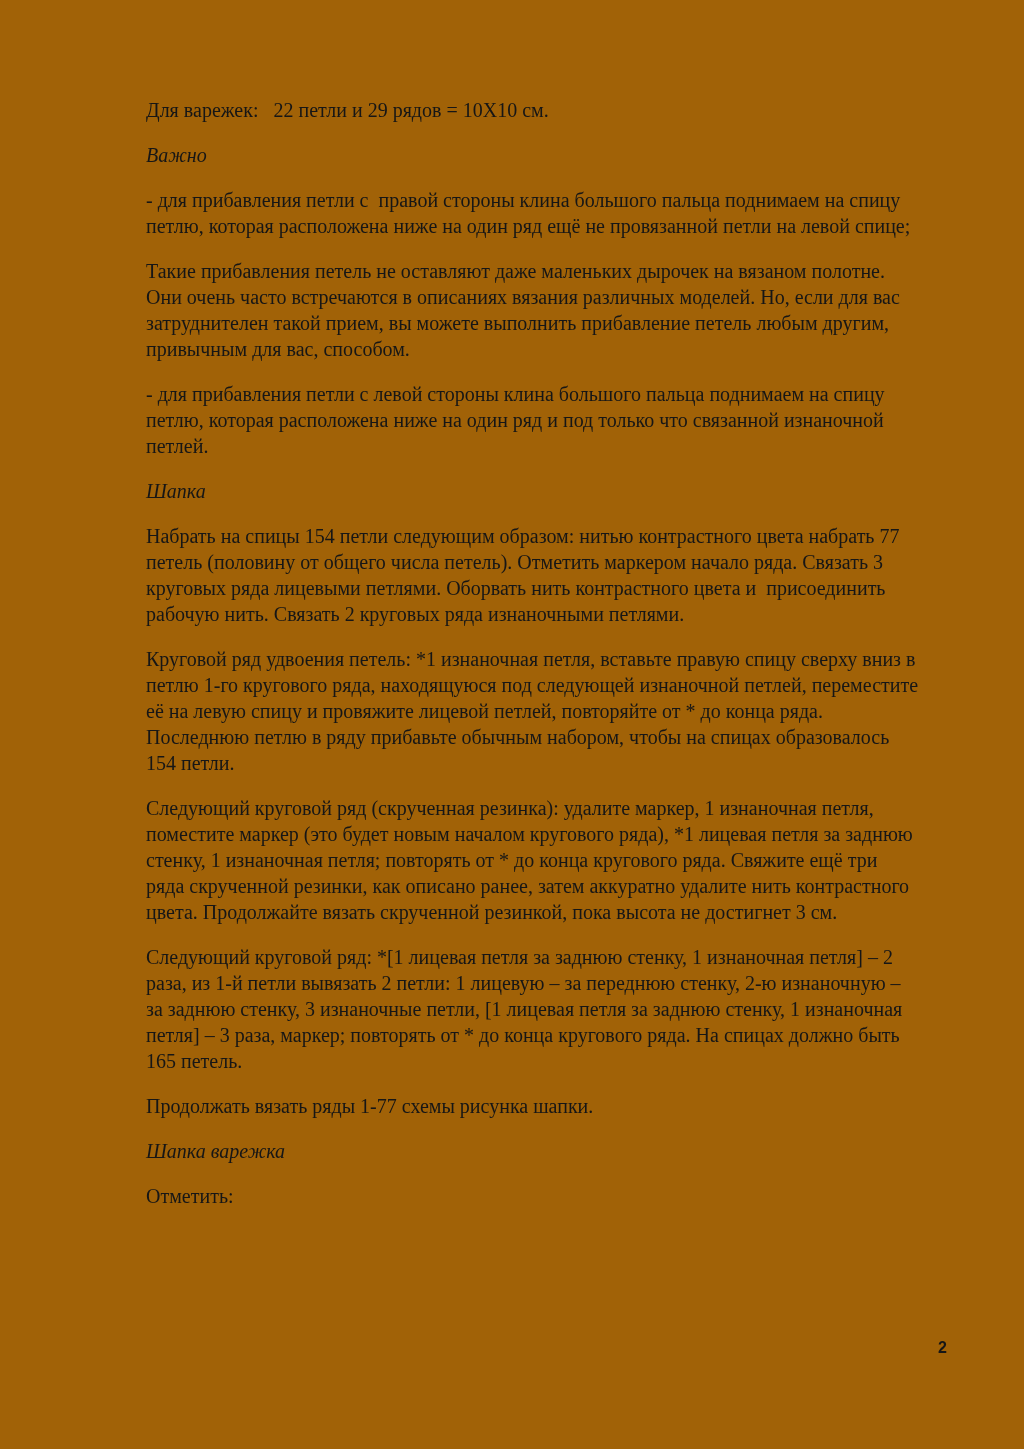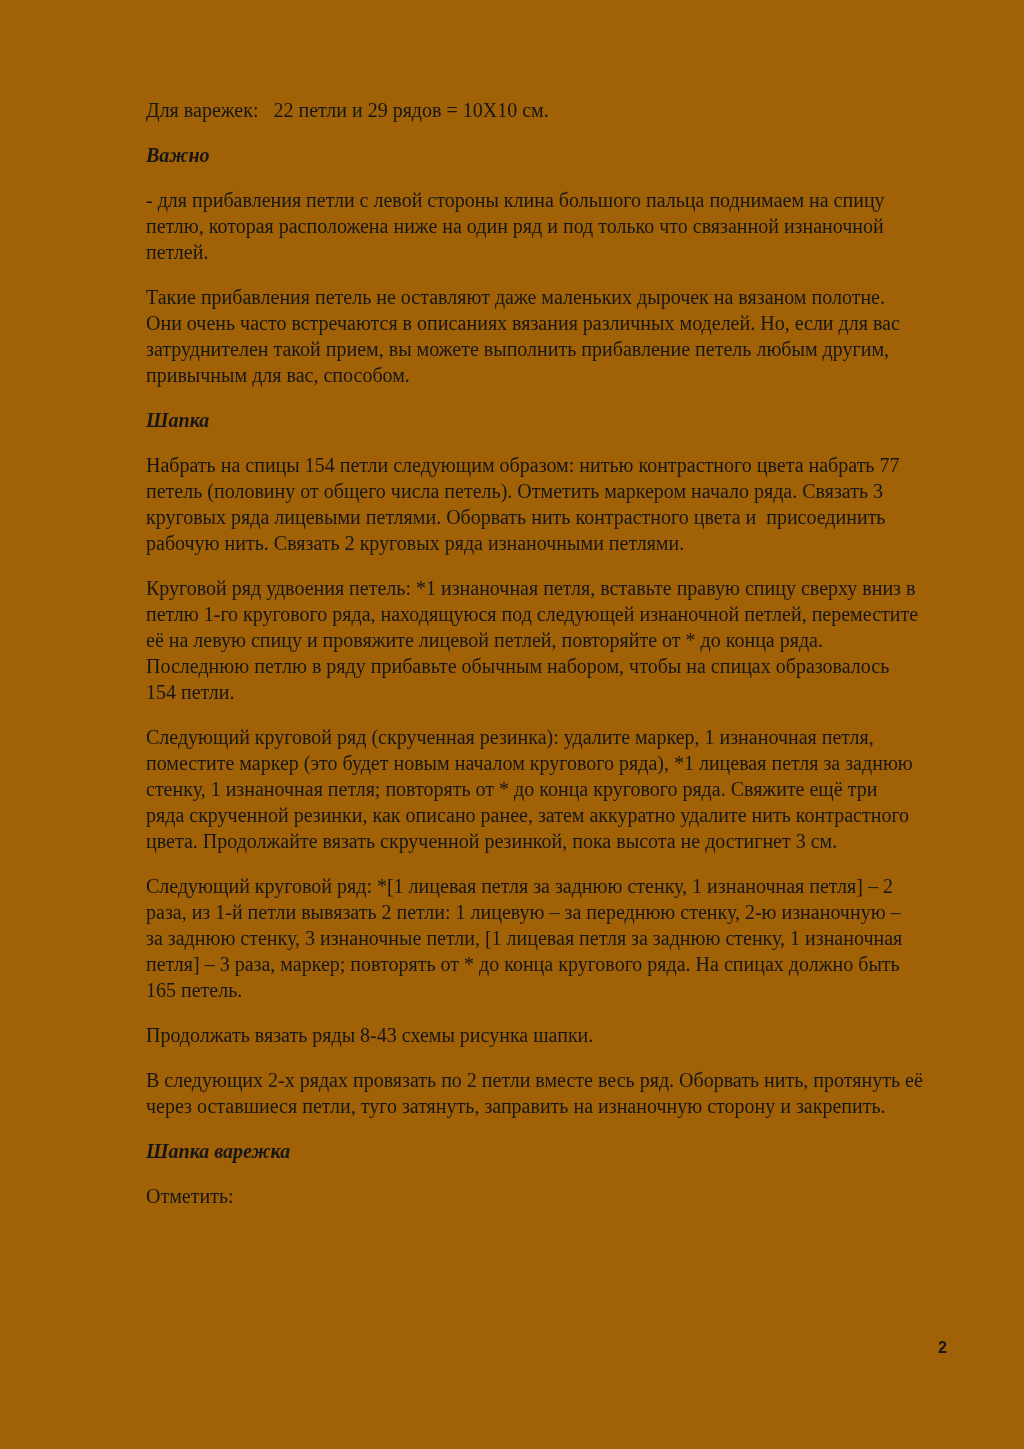--- a/index.html
+++ b/index.html
@@ -24,67 +24,66 @@
   }
   .para, .heading {
     font-size: 20px;
     line-height: 26px;
     margin: 0 0 19px 0;
     white-space: pre;
     letter-spacing: 0;
   }
   .heading {
     font-style: italic;
-    font-weight: bold;
   }
   .page-number {
     position: absolute;
     left: 938px;
     top: 1338px;
     font-family: "Liberation Sans", sans-serif;
     font-weight: bold;
     font-size: 16px;
     line-height: 20px;
     color: #161616;
   }
 </style>
 </head>
 <body>
 
 <div class="page">
   <div class="content">
     <div class="para">Для варежек:   22 петли и 29 рядов = 10Х10 см.</div>
     <div class="heading">Важно</div>
-    <div class="para">- для прибавления петли с левой стороны клина большого пальца поднимаем на спицу
-петлю, которая расположена ниже на один ряд и под только что связанной изнаночной
-петлей.</div>
+    <div class="para">- для прибавления петли с  правой стороны клина большого пальца поднимаем на спицу
+петлю, которая расположена ниже на один ряд ещё не провязанной петли на левой спице;</div>
     <div class="para">Такие прибавления петель не оставляют даже маленьких дырочек на вязаном полотне.
 Они очень часто встречаются в описаниях вязания различных моделей. Но, если для вас
 затруднителен такой прием, вы можете выполнить прибавление петель любым другим,
 привычным для вас, способом.</div>
+    <div class="para">- для прибавления петли с левой стороны клина большого пальца поднимаем на спицу
+петлю, которая расположена ниже на один ряд и под только что связанной изнаночной
+петлей.</div>
     <div class="heading">Шапка</div>
     <div class="para">Набрать на спицы 154 петли следующим образом: нитью контрастного цвета набрать 77
 петель (половину от общего числа петель). Отметить маркером начало ряда. Связать 3
 круговых ряда лицевыми петлями. Оборвать нить контрастного цвета и  присоединить
 рабочую нить. Связать 2 круговых ряда изнаночными петлями.</div>
     <div class="para">Круговой ряд удвоения петель: *1 изнаночная петля, вставьте правую спицу сверху вниз в
 петлю 1-го кругового ряда, находящуюся под следующей изнаночной петлей, переместите
 её на левую спицу и провяжите лицевой петлей, повторяйте от * до конца ряда.
 Последнюю петлю в ряду прибавьте обычным набором, чтобы на спицах образовалось
 154 петли.</div>
     <div class="para">Следующий круговой ряд (скрученная резинка): удалите маркер, 1 изнаночная петля,
 поместите маркер (это будет новым началом кругового ряда), *1 лицевая петля за заднюю
 стенку, 1 изнаночная петля; повторять от * до конца кругового ряда. Свяжите ещё три
 ряда скрученной резинки, как описано ранее, затем аккуратно удалите нить контрастного
 цвета. Продолжайте вязать скрученной резинкой, пока высота не достигнет 3 см.</div>
     <div class="para">Следующий круговой ряд: *[1 лицевая петля за заднюю стенку, 1 изнаночная петля] – 2
 раза, из 1-й петли вывязать 2 петли: 1 лицевую – за переднюю стенку, 2-ю изнаночную –
 за заднюю стенку, 3 изнаночные петли, [1 лицевая петля за заднюю стенку, 1 изнаночная
 петля] – 3 раза, маркер; повторять от * до конца кругового ряда. На спицах должно быть
 165 петель.</div>
-    <div class="para">Продолжать вязать ряды 8-43 схемы рисунка шапки.</div>
-    <div class="para">В следующих 2-х рядах провязать по 2 петли вместе весь ряд. Оборвать нить, протянуть её
-через оставшиеся петли, туго затянуть, заправить на изнаночную сторону и закрепить.</div>
+    <div class="para">Продолжать вязать ряды 1-77 схемы рисунка шапки.</div>
     <div class="heading">Шапка варежка</div>
     <div class="para">Отметить:</div>
   </div>
   <div class="page-number">2</div>
 </div>
 
 </body></html>

